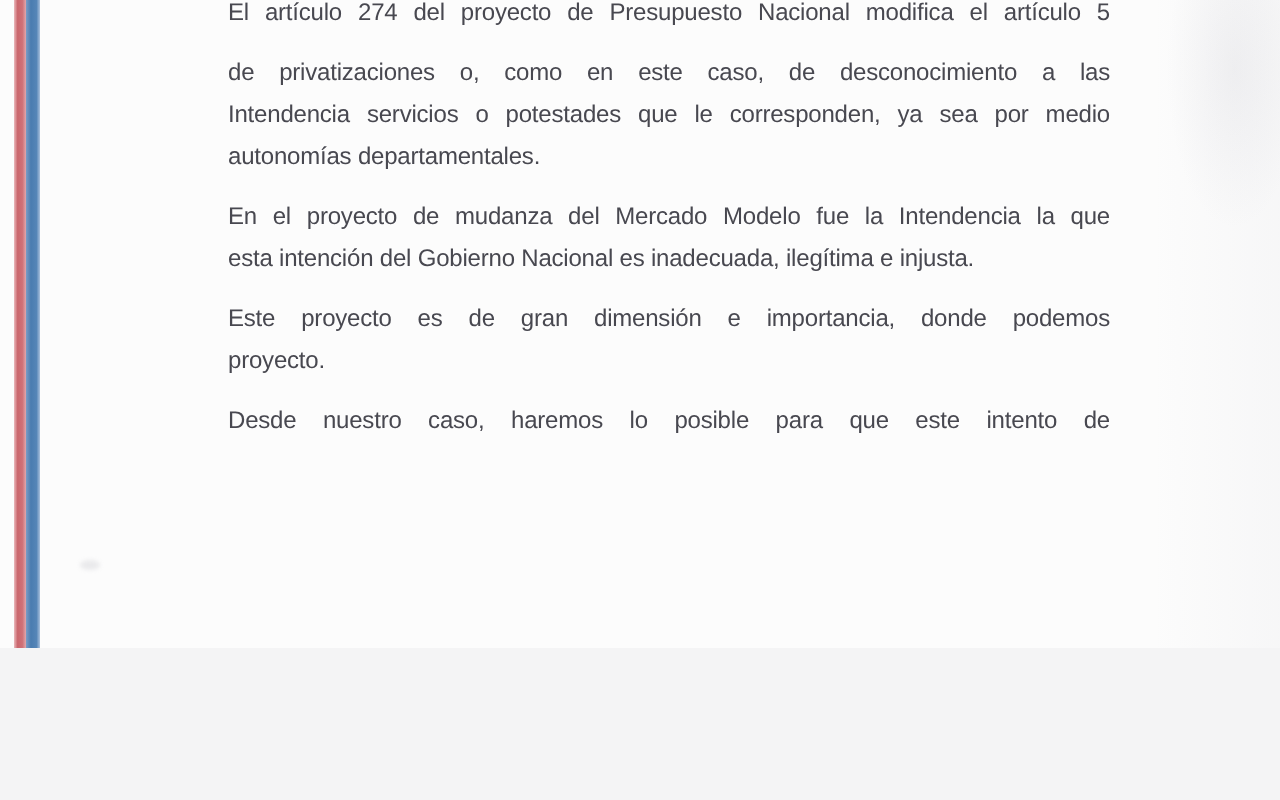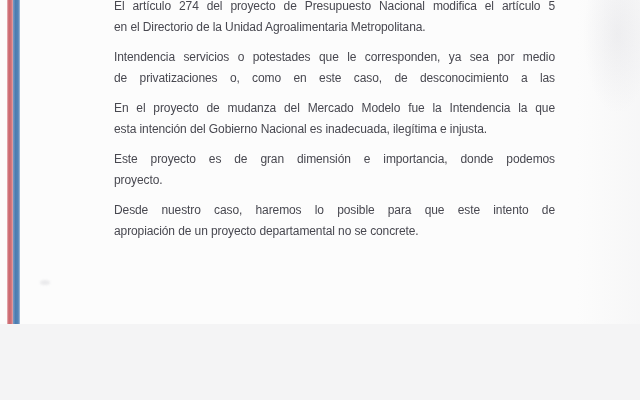--- a/index.html
+++ b/index.html
@@ -53,41 +53,40 @@
 
 <div class="page">
 
   <div class="stripe stripe-red"></div>
   <div class="stripe stripe-blue"></div>
 
   <div class="text-block">
 
     <div class="paragraph">
       <div class="ln j">El artículo 274 del proyecto de Presupuesto Nacional modifica el artículo 5</div>
-      <div class="ln last">en el Directorio de la Unidad Agroalimentaria Metropolitana.</div>
     </div>
 
     <div class="paragraph">
+      <div class="ln j">de privatizaciones o, como en este caso, de desconocimiento a las</div>
       <div class="ln j">Intendencia servicios o potestades que le corresponden, ya sea por medio</div>
-      <div class="ln j">de privatizaciones o, como en este caso, de desconocimiento a las</div>
+      <div class="ln last">autonomías departamentales.</div>
     </div>
 
     <div class="paragraph">
       <div class="ln j">En el proyecto de mudanza del Mercado Modelo fue la Intendencia la que</div>
       <div class="ln last">esta intención del Gobierno Nacional es inadecuada, ilegítima e injusta.</div>
     </div>
 
     <div class="paragraph">
       <div class="ln j">Este proyecto es de gran dimensión e importancia, donde podemos</div>
       <div class="ln last">proyecto.</div>
     </div>
 
     <div class="paragraph">
       <div class="ln j">Desde nuestro caso, haremos lo posible para que este intento de</div>
-      <div class="ln last">apropiación de un proyecto departamental no se concrete.</div>
     </div>
 
   </div>
 
   <div class="signature">
     <svg width="28" height="25" viewBox="0 0 28 34" aria-hidden="true">
       <path d="M5 34 C6 14, 10 2, 13.5 2.5 C17 3, 19 14, 18 34" fill="none" stroke="#8e93a6" stroke-width="1.4" opacity="0.8"></path>
     </svg>
   </div>
 

